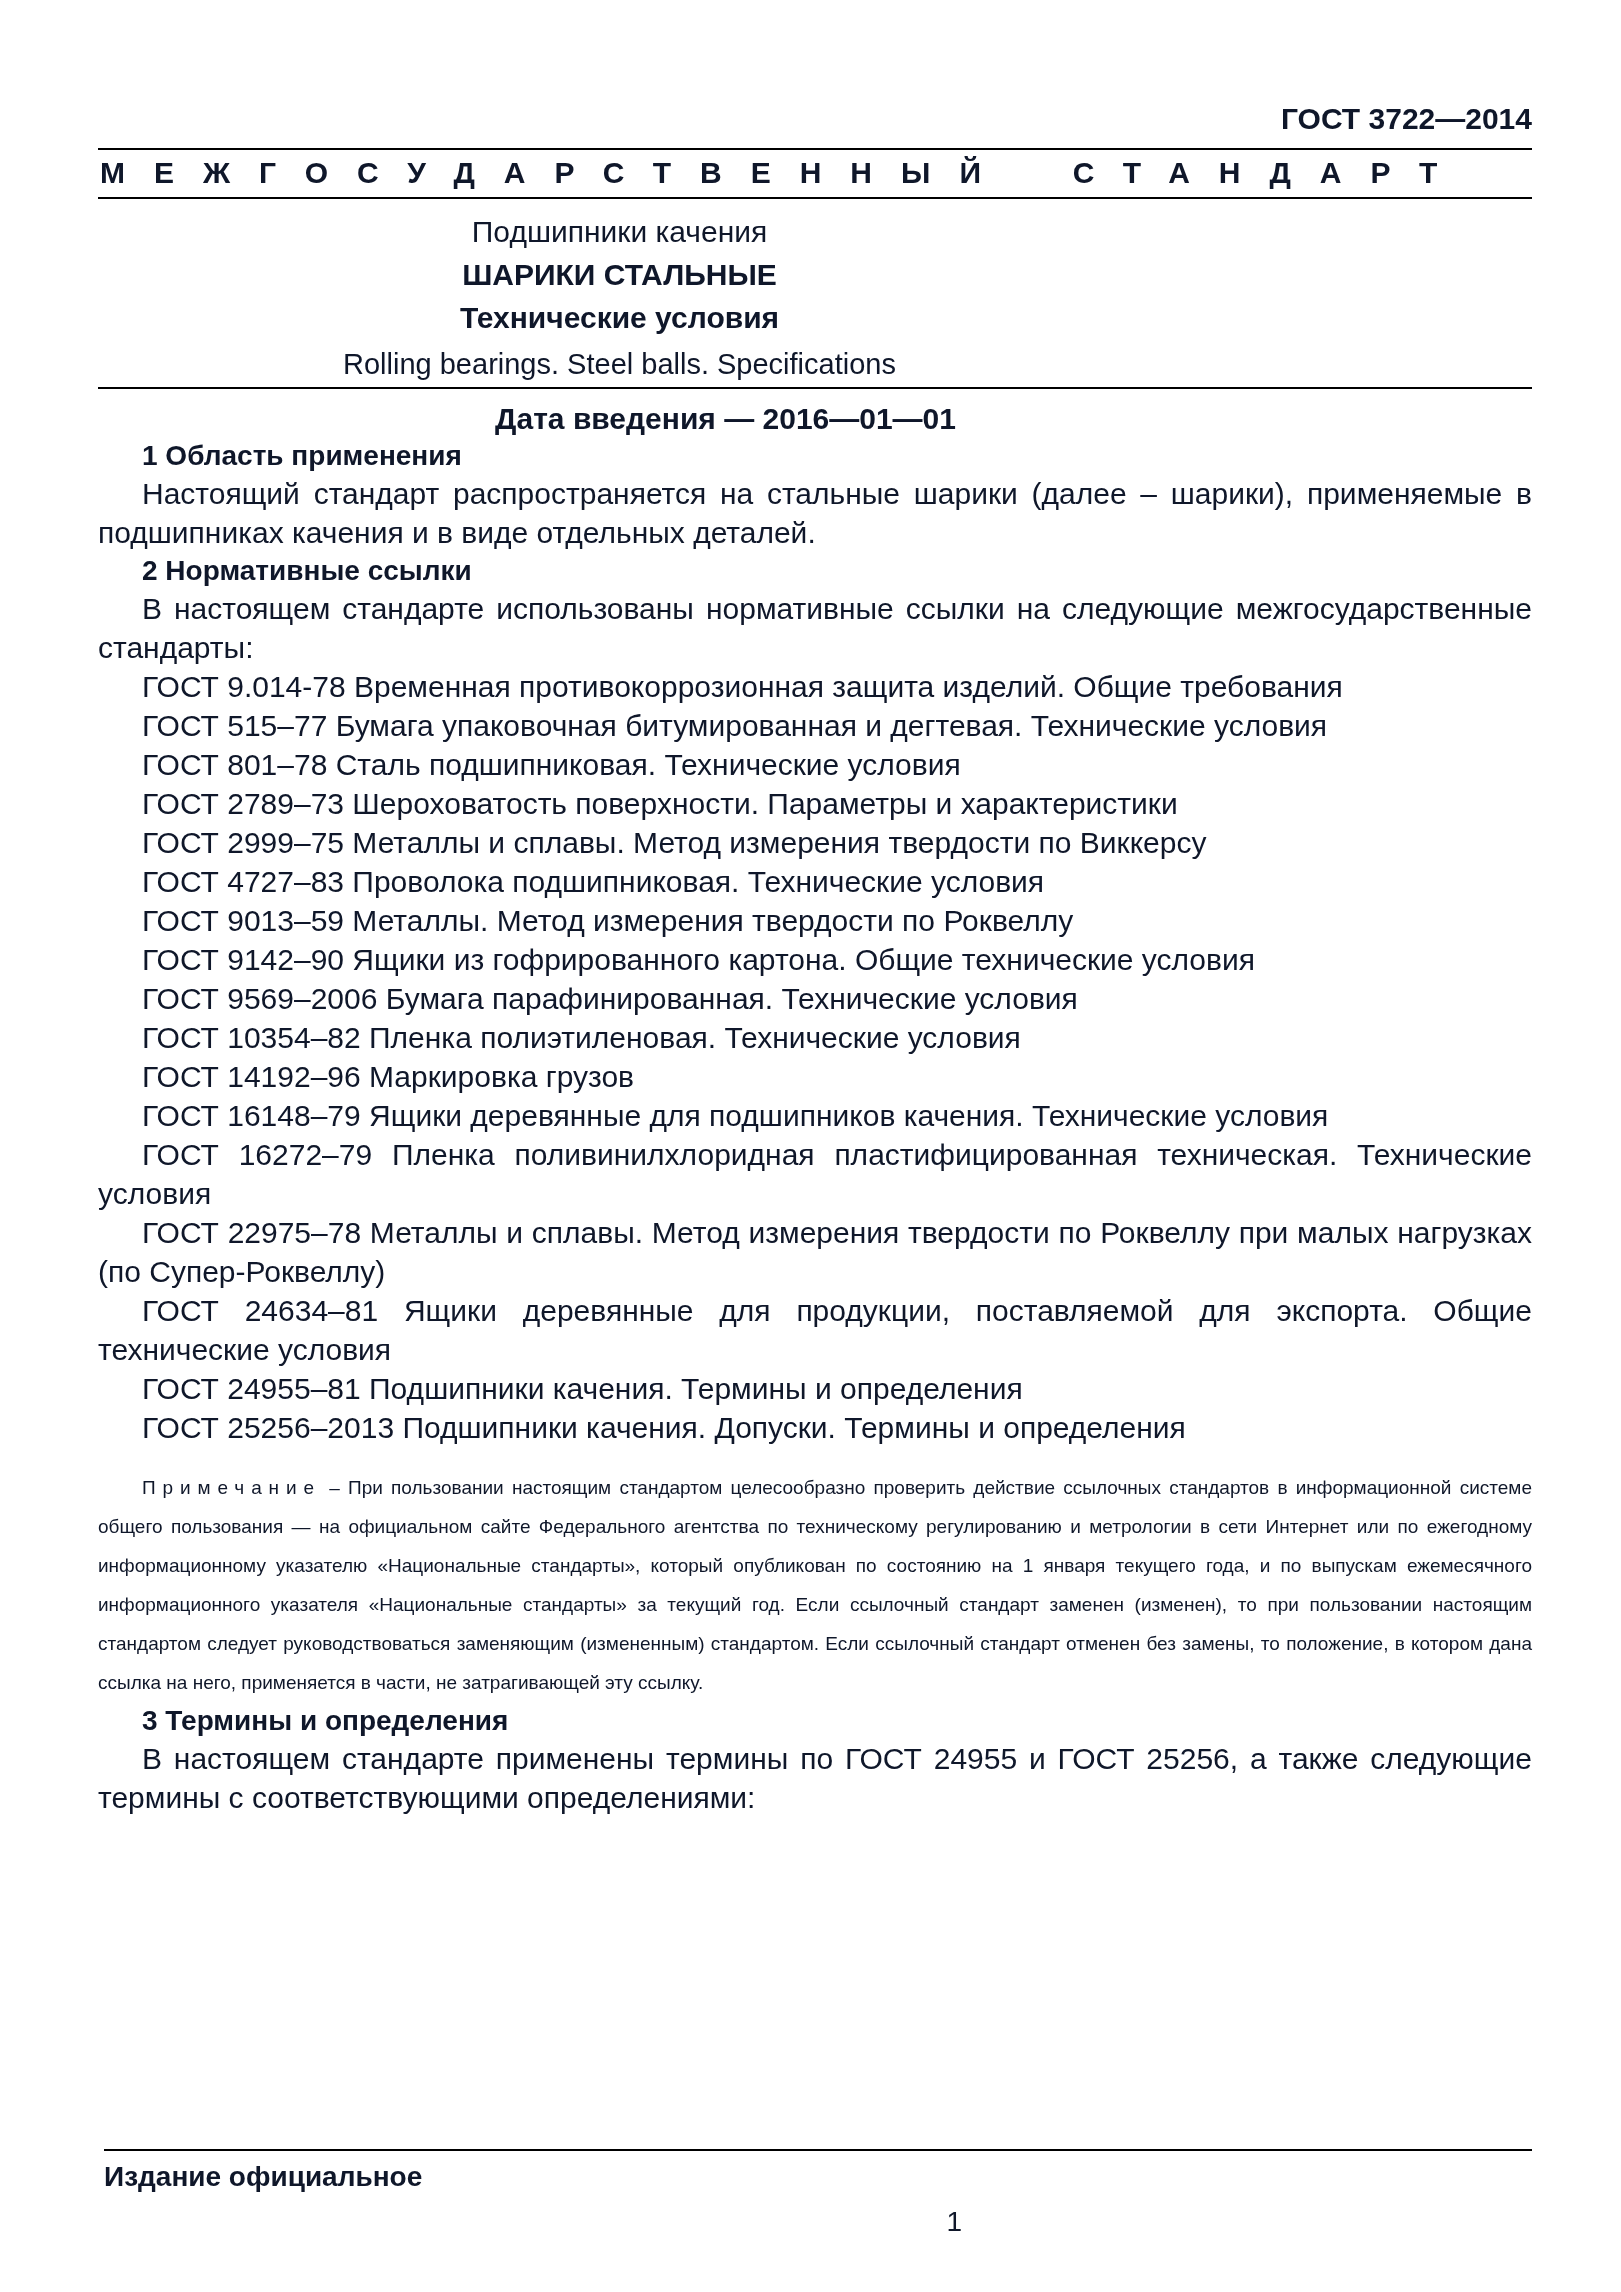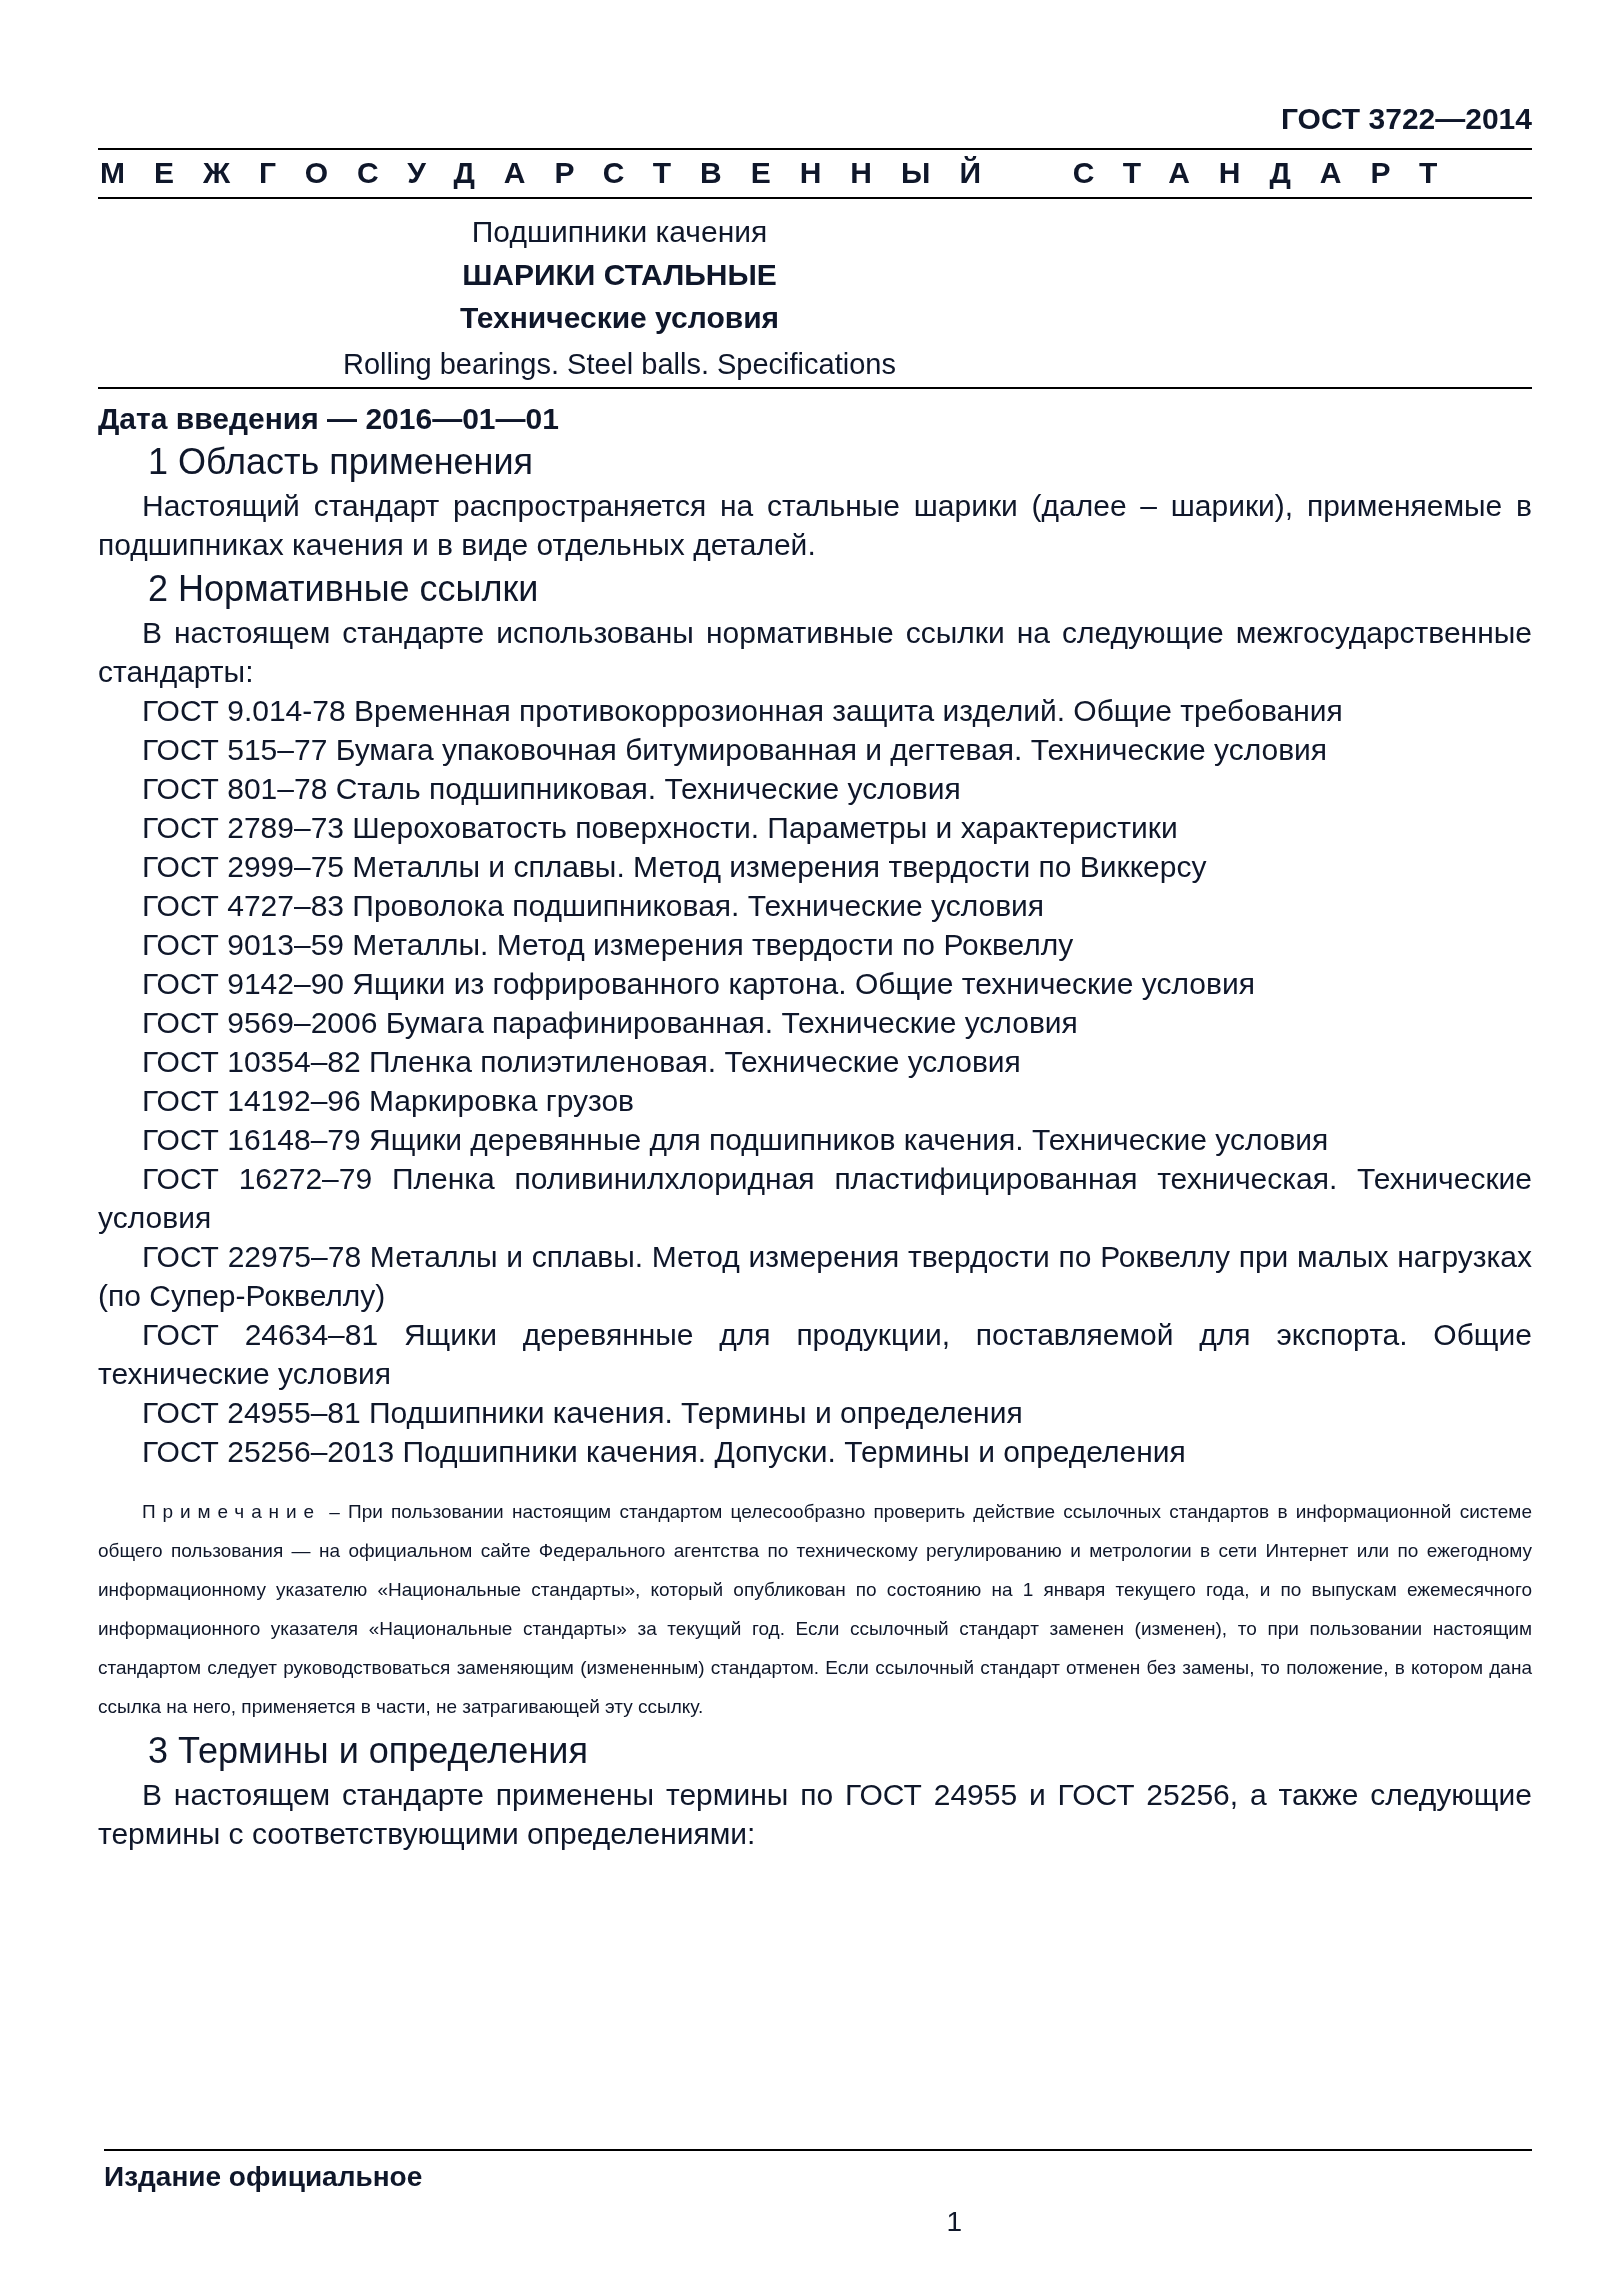--- a/index.html
+++ b/index.html
@@ -56,33 +56,34 @@
   .t3 { margin-top: 6.9px;  font-weight: bold; font-size: 30px; line-height: 36px; }
   .t4 { margin-top: 10.8px; font-size: 29px; line-height: 34px; }
 
   .rule {
     border-top: 2.9px solid #000;
     margin-top: 5.9px;
   }
 
   .date-wrap {
     width: 858px;
+    text-align: right;
     margin-top: 11.8px;
   }
   .date {
     font-weight: bold;
     font-size: 30px;
     line-height: 36px;
   }
 
   h2.sec {
-    font-weight: normal;
-    font-size: 36px;
+    font-weight: bold;
+    font-size: 28px;
     line-height: 37px;
-    margin: 6px;
+    margin: 0;
     padding-left: 44px;
   }
   .sec1 { margin-top: 23.5px; }
   .sec2 { margin-top: 17.6px; }
   .sec3 { margin-top: 25.5px; }
 
   p.body {
     font-size: 30px;
     line-height: 39px;
     margin: 0;

